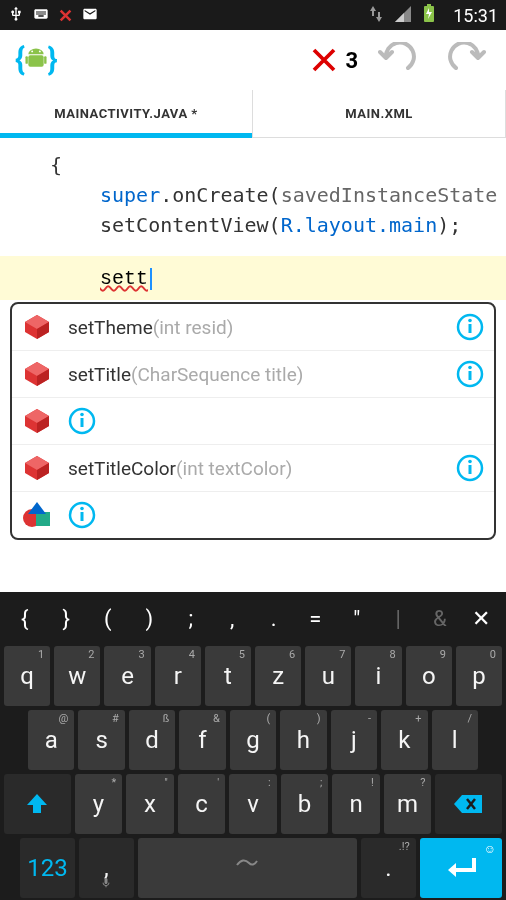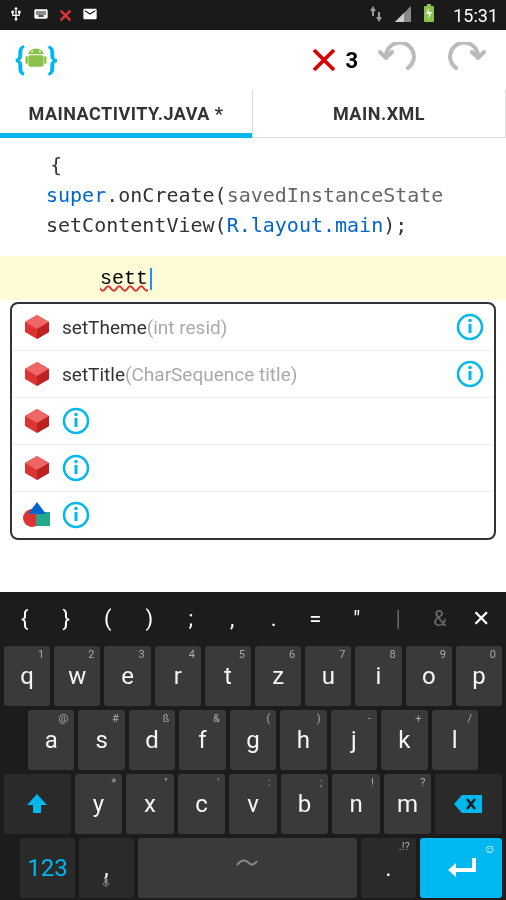--- a/index.html
+++ b/index.html
@@ -9,37 +9,37 @@
   .status-left { display: flex; gap: 8px; align-items: center; }
   .status-right { margin-left: auto; display: flex; gap: 12px; align-items: center; font-size: 18px; text-align: center; }
   .status-time { font-size: 18px; margin-left: 6px; }
   
   .toolbar { height: 60px; display: flex; align-items: center; padding: 0 12px; gap: 12px; }
   .app-icon { width: 48px; height: 48px; display: flex; align-items: center; justify-content: center; }
   .toolbar-spacer { flex: 1; }
   .error-count { display: flex; align-items: center; gap: 6px; font-size: 22px; font-weight: bold; }
   
   .tabs { display: flex; height: 48px; border-bottom: 1px solid #ddd; }
-  .tab { flex: 1; display: flex; align-items: center; justify-content: center; font-size: 18px; font-weight: bold; letter-spacing: 0.5px; color: #333; border-right: 1px solid #ddd; position: relative; }
+  .tab { flex: 1; display: flex; align-items: center; justify-content: center; font-size: 13px; font-weight: bold; letter-spacing: 0.5px; color: #333; border-right: 1px solid #ddd; position: relative; }
   .tab.active::after { content: ""; position: absolute; bottom: -1px; left: 0; right: 0; height: 5px; background: #00b8f0; }
   
   .editor { font-family: 'Menlo', 'Consolas', monospace; font-size: 20px; padding: 12px 0 0 0; line-height: 1.5; white-space: nowrap; overflow: hidden; }
   .editor-line { padding-left: 50px; }
-  .indent1 { padding-left: 46px; }
+  .indent1 { padding-left: 100px; }
   .kw-blue { color: #0066cc; }
   .punct { color: #333; }
   .ident { color: #333; }
   .kw-grey { color: #666; }
   
   .typed-line { background: #fffbd6; padding: 6px 0 6px 100px; position: relative; }
   .typed-text { border-bottom: 3px wavy #d33; text-decoration: underline wavy #d33; font-family: Liberation Mono, monospace; }
   .cursor-line { display:inline-block; width:2px; height:22px; background:#1e90ff; vertical-align:middle; margin-left:2px;}
   
   .autocomplete { margin: 2px 10px 0 10px; border: 2px solid #333; border-radius: 8px; background: #fff; }
-  .ac-row { display: flex; align-items: center; padding: 8px 10px; gap: 10px; border-bottom: 1px solid #eee; }
+  .ac-row { display: flex; align-items: center; padding: 8px 10px; gap: 16px; border-bottom: 1px solid #eee; }
   .ac-row:last-child { border-bottom: none; }
   .ac-icon { width: 30px; height: 30px; flex-shrink: 0; }
   .ac-label { font-size: 19px; color: #333; flex: 1; white-space: nowrap; overflow: hidden; }
   .ac-hint { color: #aaa; }
   .ac-info { width: 28px; height: 28px; flex-shrink: 0; }
   
   .keyboard { background: #1c1c1c; position: absolute; bottom: 0; left: 0; right: 0; }
   .sym-row { display: flex; height: 52px; align-items: center; justify-content: space-around; color: #fff; font-size: 22px; padding: 0 4px; }
   .sym-key { flex: 1; text-align: center; }
   .kb-row { display: flex; gap: 4px; padding: 2px 4px; }
@@ -190,20 +190,21 @@
           <rect x="12.5" y="11" width="3" height="9" fill="#00b8f0"></rect>
           <circle cx="14" cy="7.5" r="1.8" fill="#00b8f0"></circle>
         </svg></div>
     </div>
     <div class="ac-row">
       <div class="ac-icon"><svg viewBox="0 0 30 30">
           <path fill="#d33" d="M15 3 L27 10 L27 20 L15 27 L3 20 L3 10 Z"></path>
           <path fill="#e66" d="M15 3 L27 10 L15 17 L3 10 Z"></path>
           <path fill="#b22" d="M15 17 L27 10 L27 20 L15 27 Z"></path>
         </svg></div>
+      <div class="ac-label">setTitleColor<span class="ac-hint">(int textColor)</span></div>
       <div class="ac-info"><svg viewBox="0 0 28 28">
           <circle cx="14" cy="14" r="12" fill="none" stroke="#00b8f0" stroke-width="2.5"></circle>
           <rect x="12.5" y="11" width="3" height="9" fill="#00b8f0"></rect>
           <circle cx="14" cy="7.5" r="1.8" fill="#00b8f0"></circle>
         </svg></div>
     </div>
     <div class="ac-row">
       <div class="ac-icon"><svg viewBox="0 0 30 30">
           <circle cx="10" cy="18" r="9" fill="#d33"></circle>
           <rect x="14" y="12" width="14" height="14" fill="#2a8"></rect>

